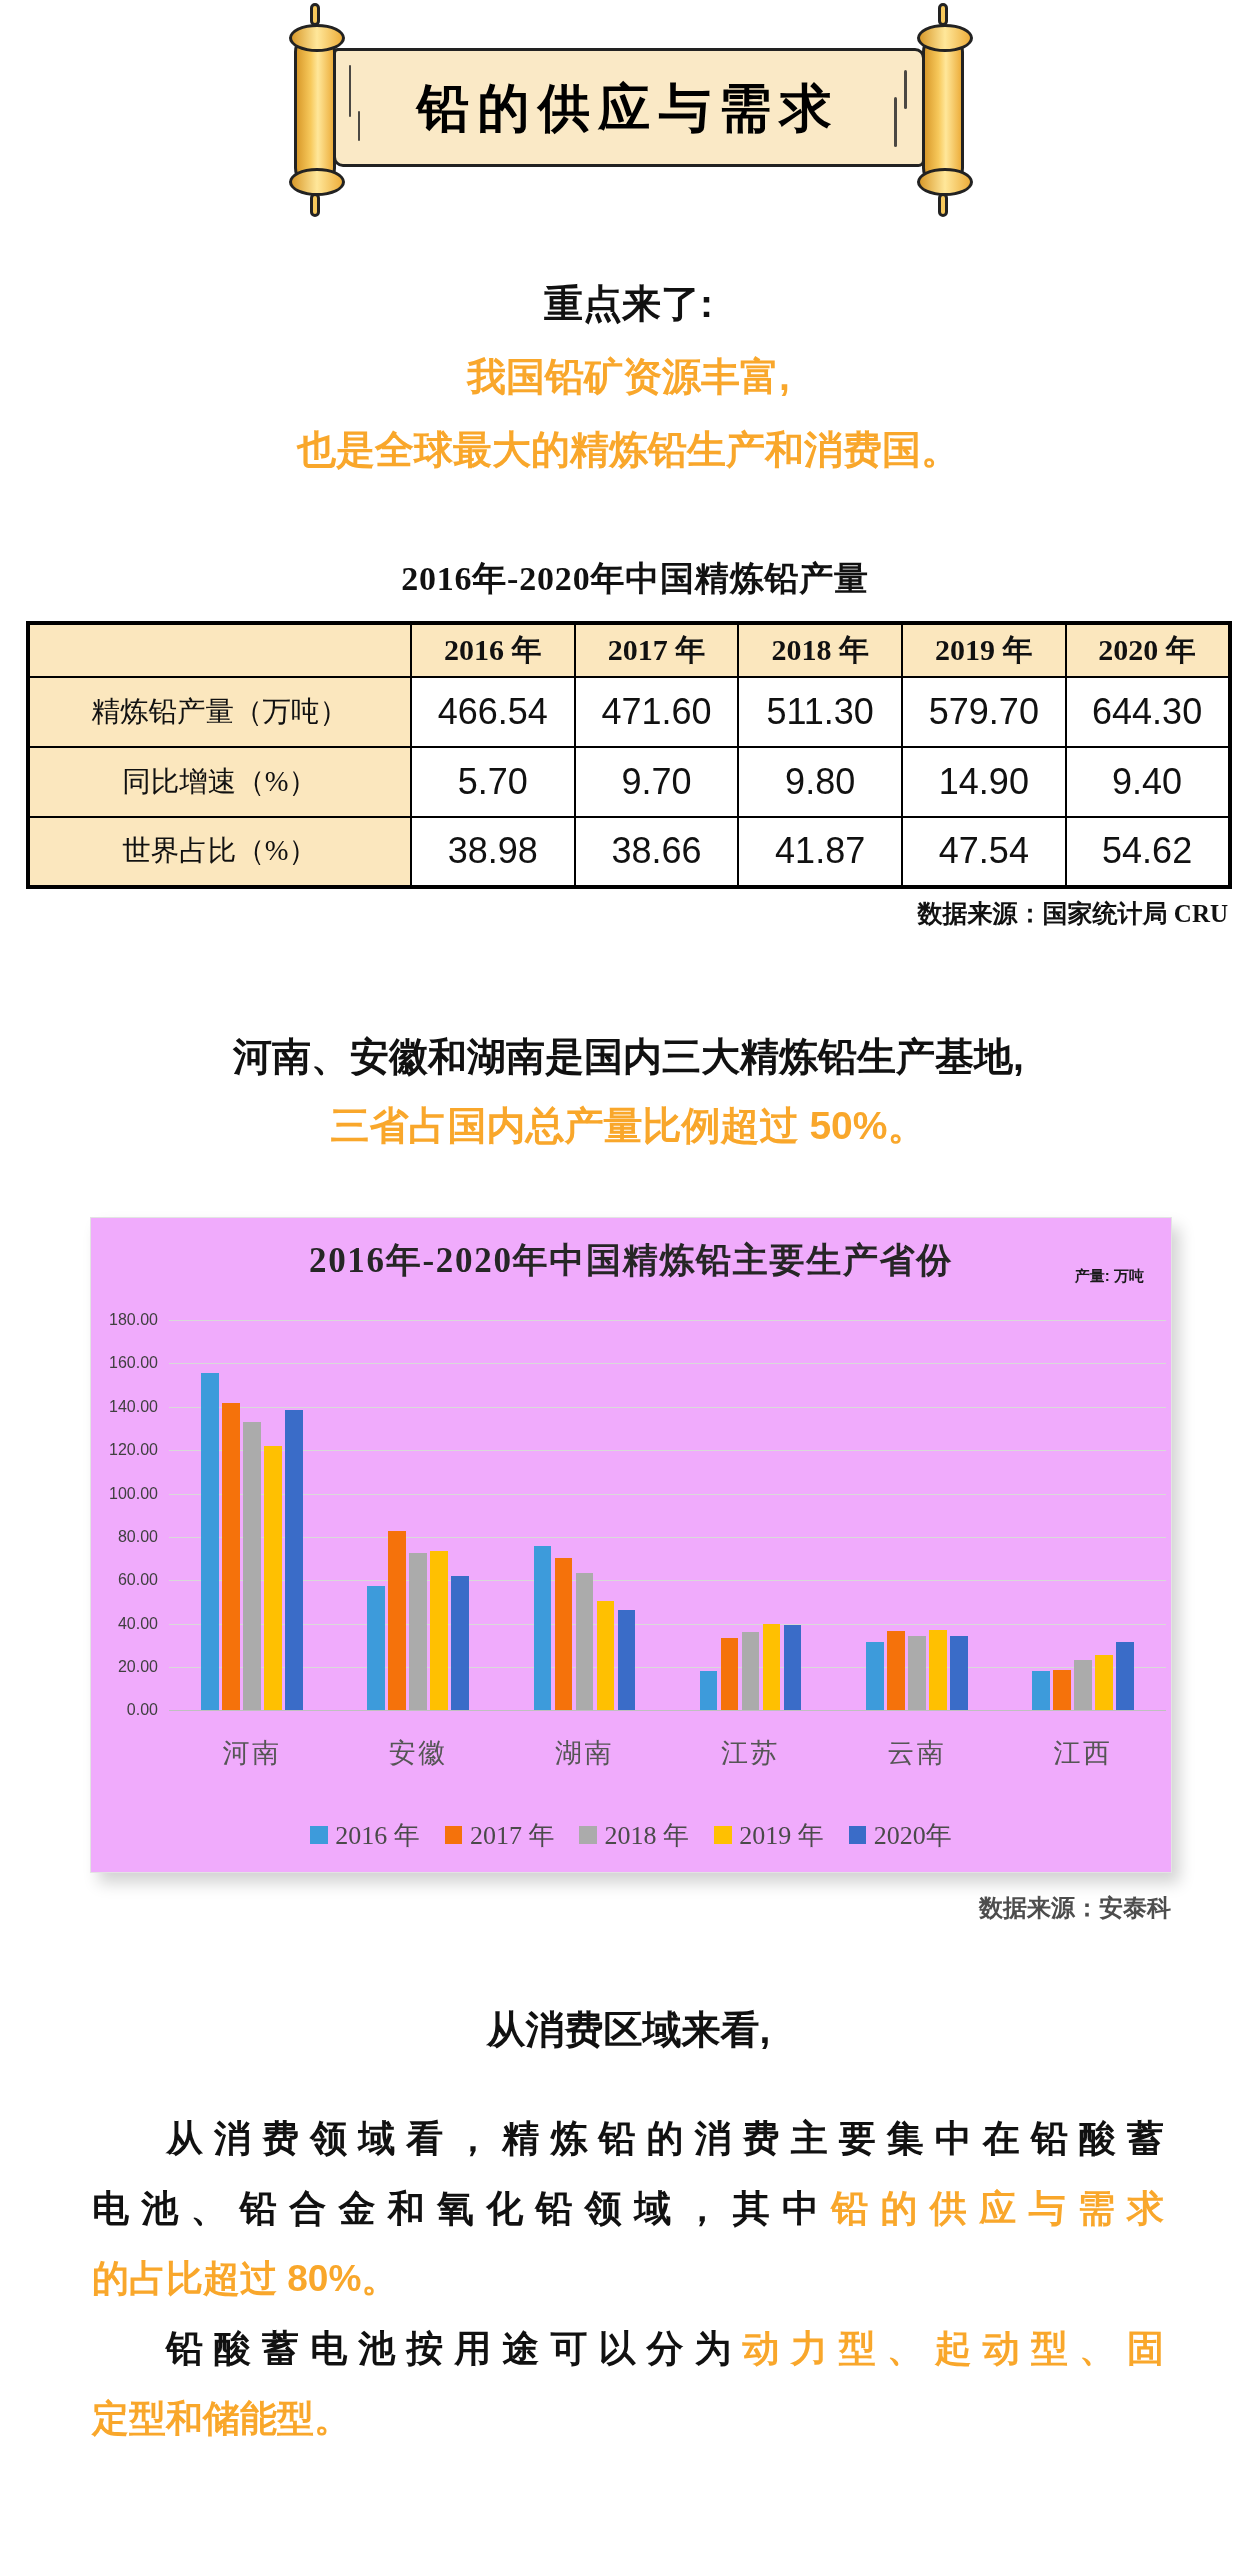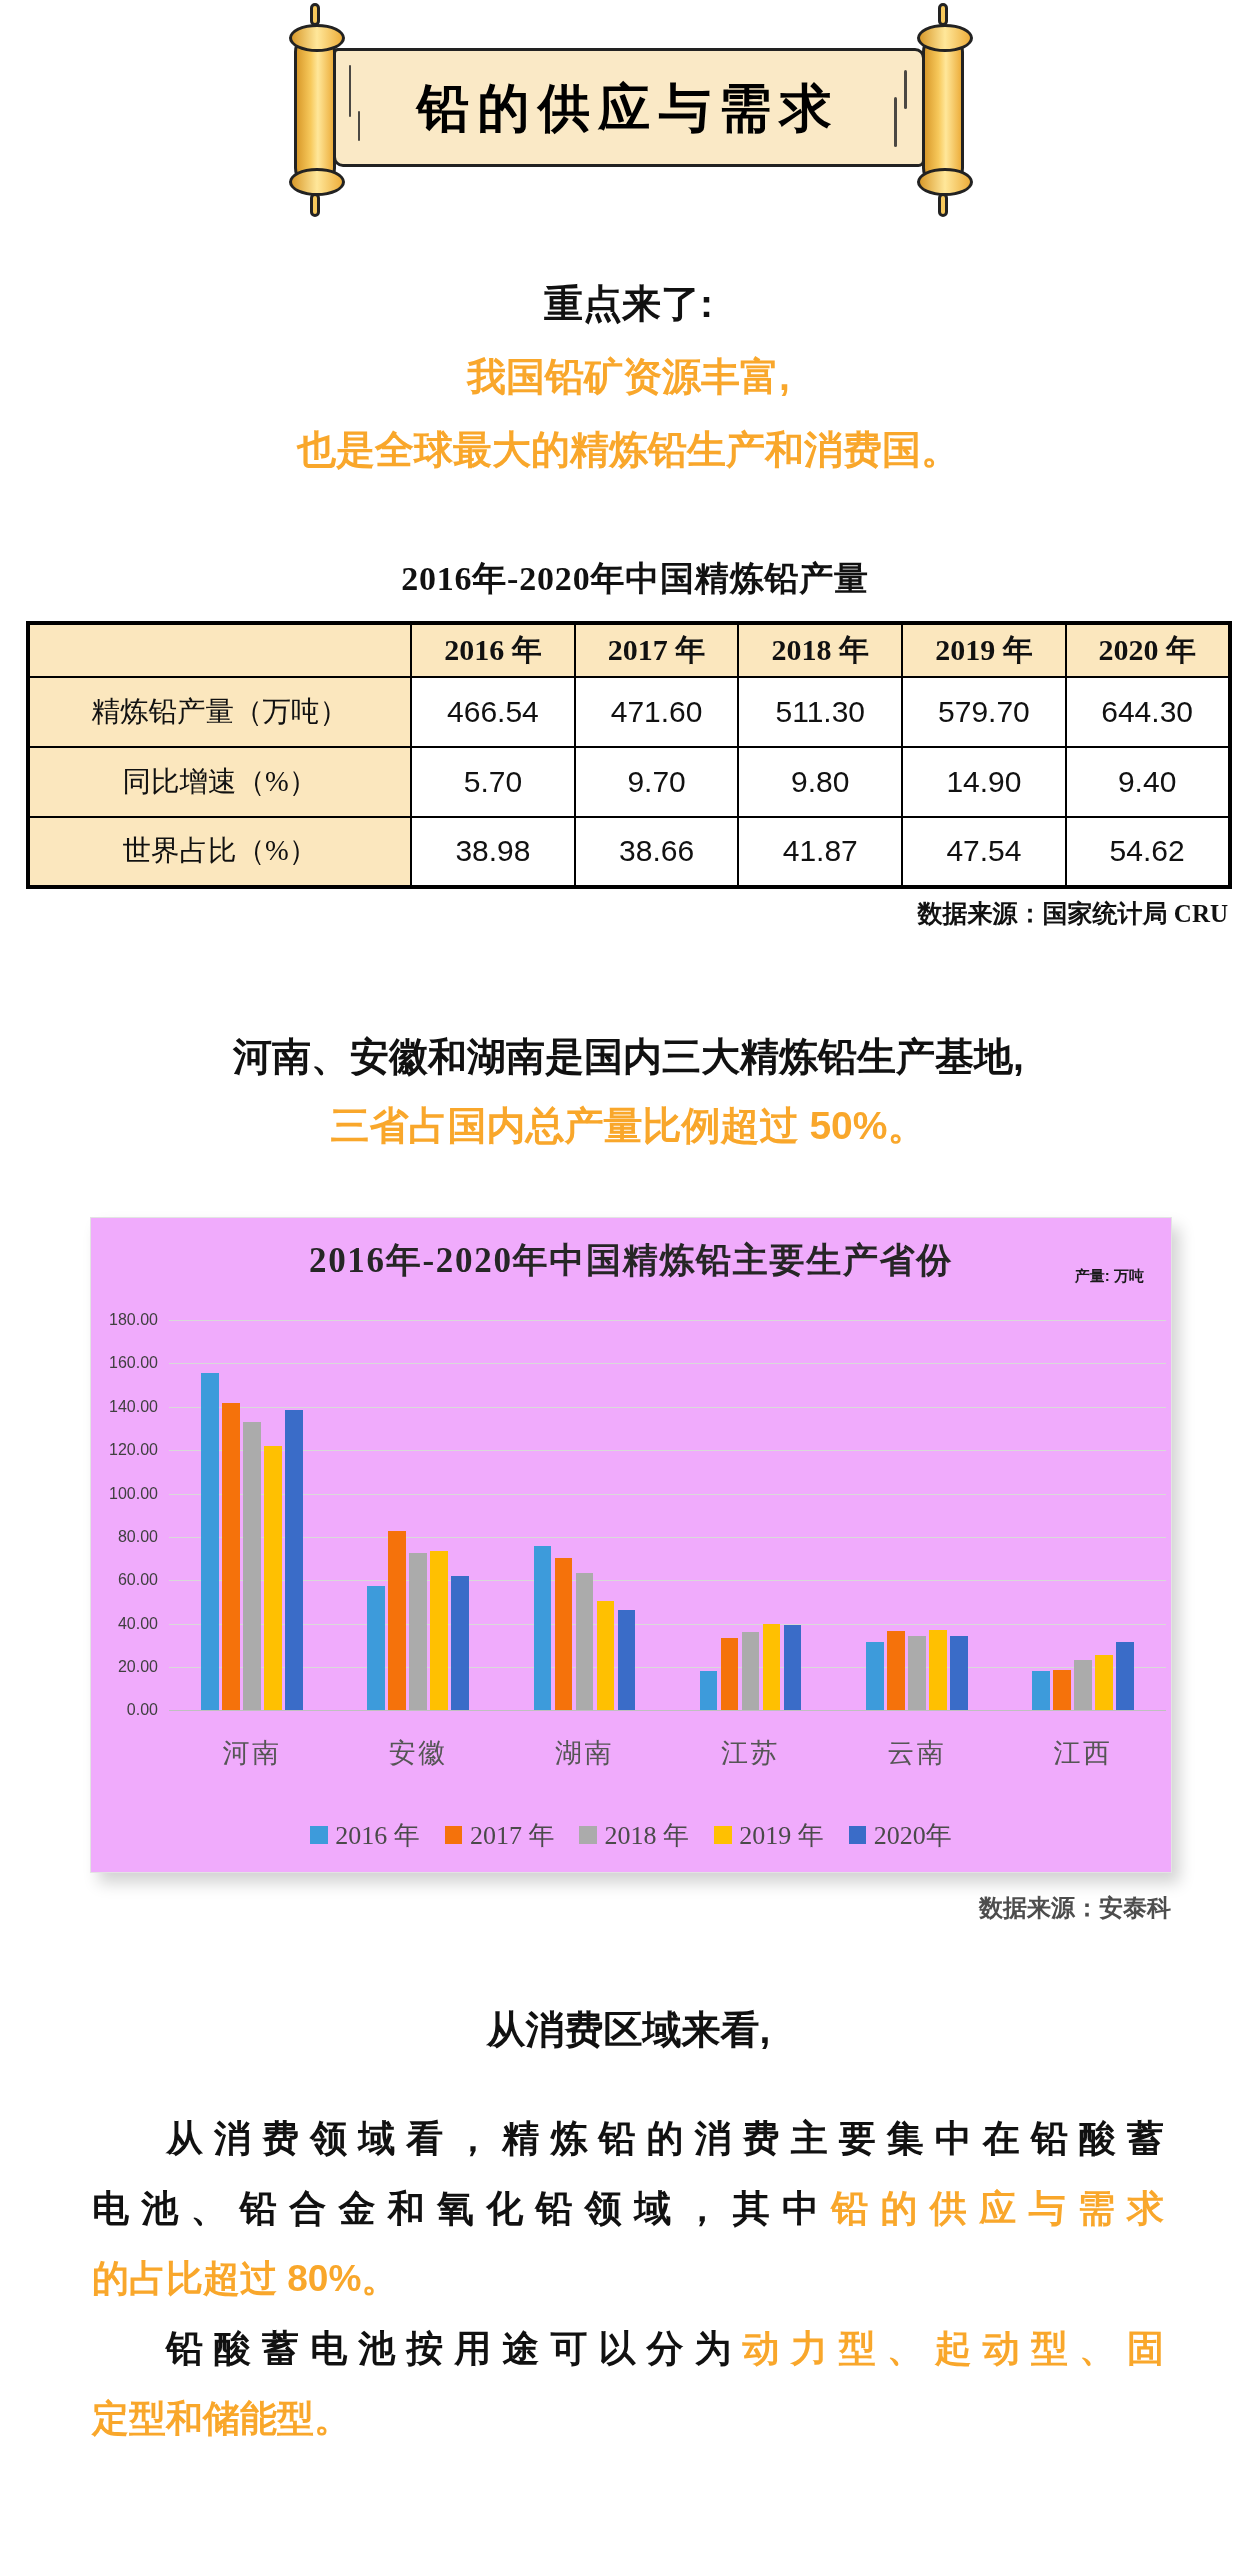--- a/index.html
+++ b/index.html
@@ -38,21 +38,21 @@
   .accent{ color:var(--accent); }
 
   
   .table-title{ margin-top:87px; text-align:center; font-size:34px; font-weight:600; letter-spacing:0.8px; }
   table.prod{ width:1206px; margin:18.4px auto 0; border-collapse:collapse; border:4.2px solid #000; }
   table.prod th, table.prod td{ border:2.5px solid #000; text-align:center; }
   table.prod thead th{ height:54px; background:#FBE7BE; font-size:30px; font-weight:bold;
     font-family:"Liberation Serif","DejaVu Serif",serif; }
   table.prod td.rowlabel{ background:#FBE7BE; font-size:28.5px; font-weight:500; width:385px;
     font-family:"Liberation Serif","DejaVu Serif",serif; }
-  table.prod td{ height:70px; font-size:30px; font-weight:400; background:#fff; width:164px; }
+  table.prod td{ height:70px; font-size:36px; font-weight:400; background:#fff; width:164px; }
   .table-source{ width:1257px; margin-top:8.4px; padding-right:29px; text-align:right;
     font-size:25px; font-weight:600; font-family:"Liberation Serif","DejaVu Serif",serif; }
 
   
   .mid{ margin-top:107px; }
 
   
   .chart-card{ position:relative; width:1082px; height:656px; margin-left:90px; margin-top:72px;
     background:#f0abfc; border:0.8px solid #E3E3E3; box-shadow:8.4px 10px 15px rgba(0,0,0,.18); }
   .chart-title{ padding-top:18.4px; text-align:center; font-size:35px; font-weight:600; color:#262626;

